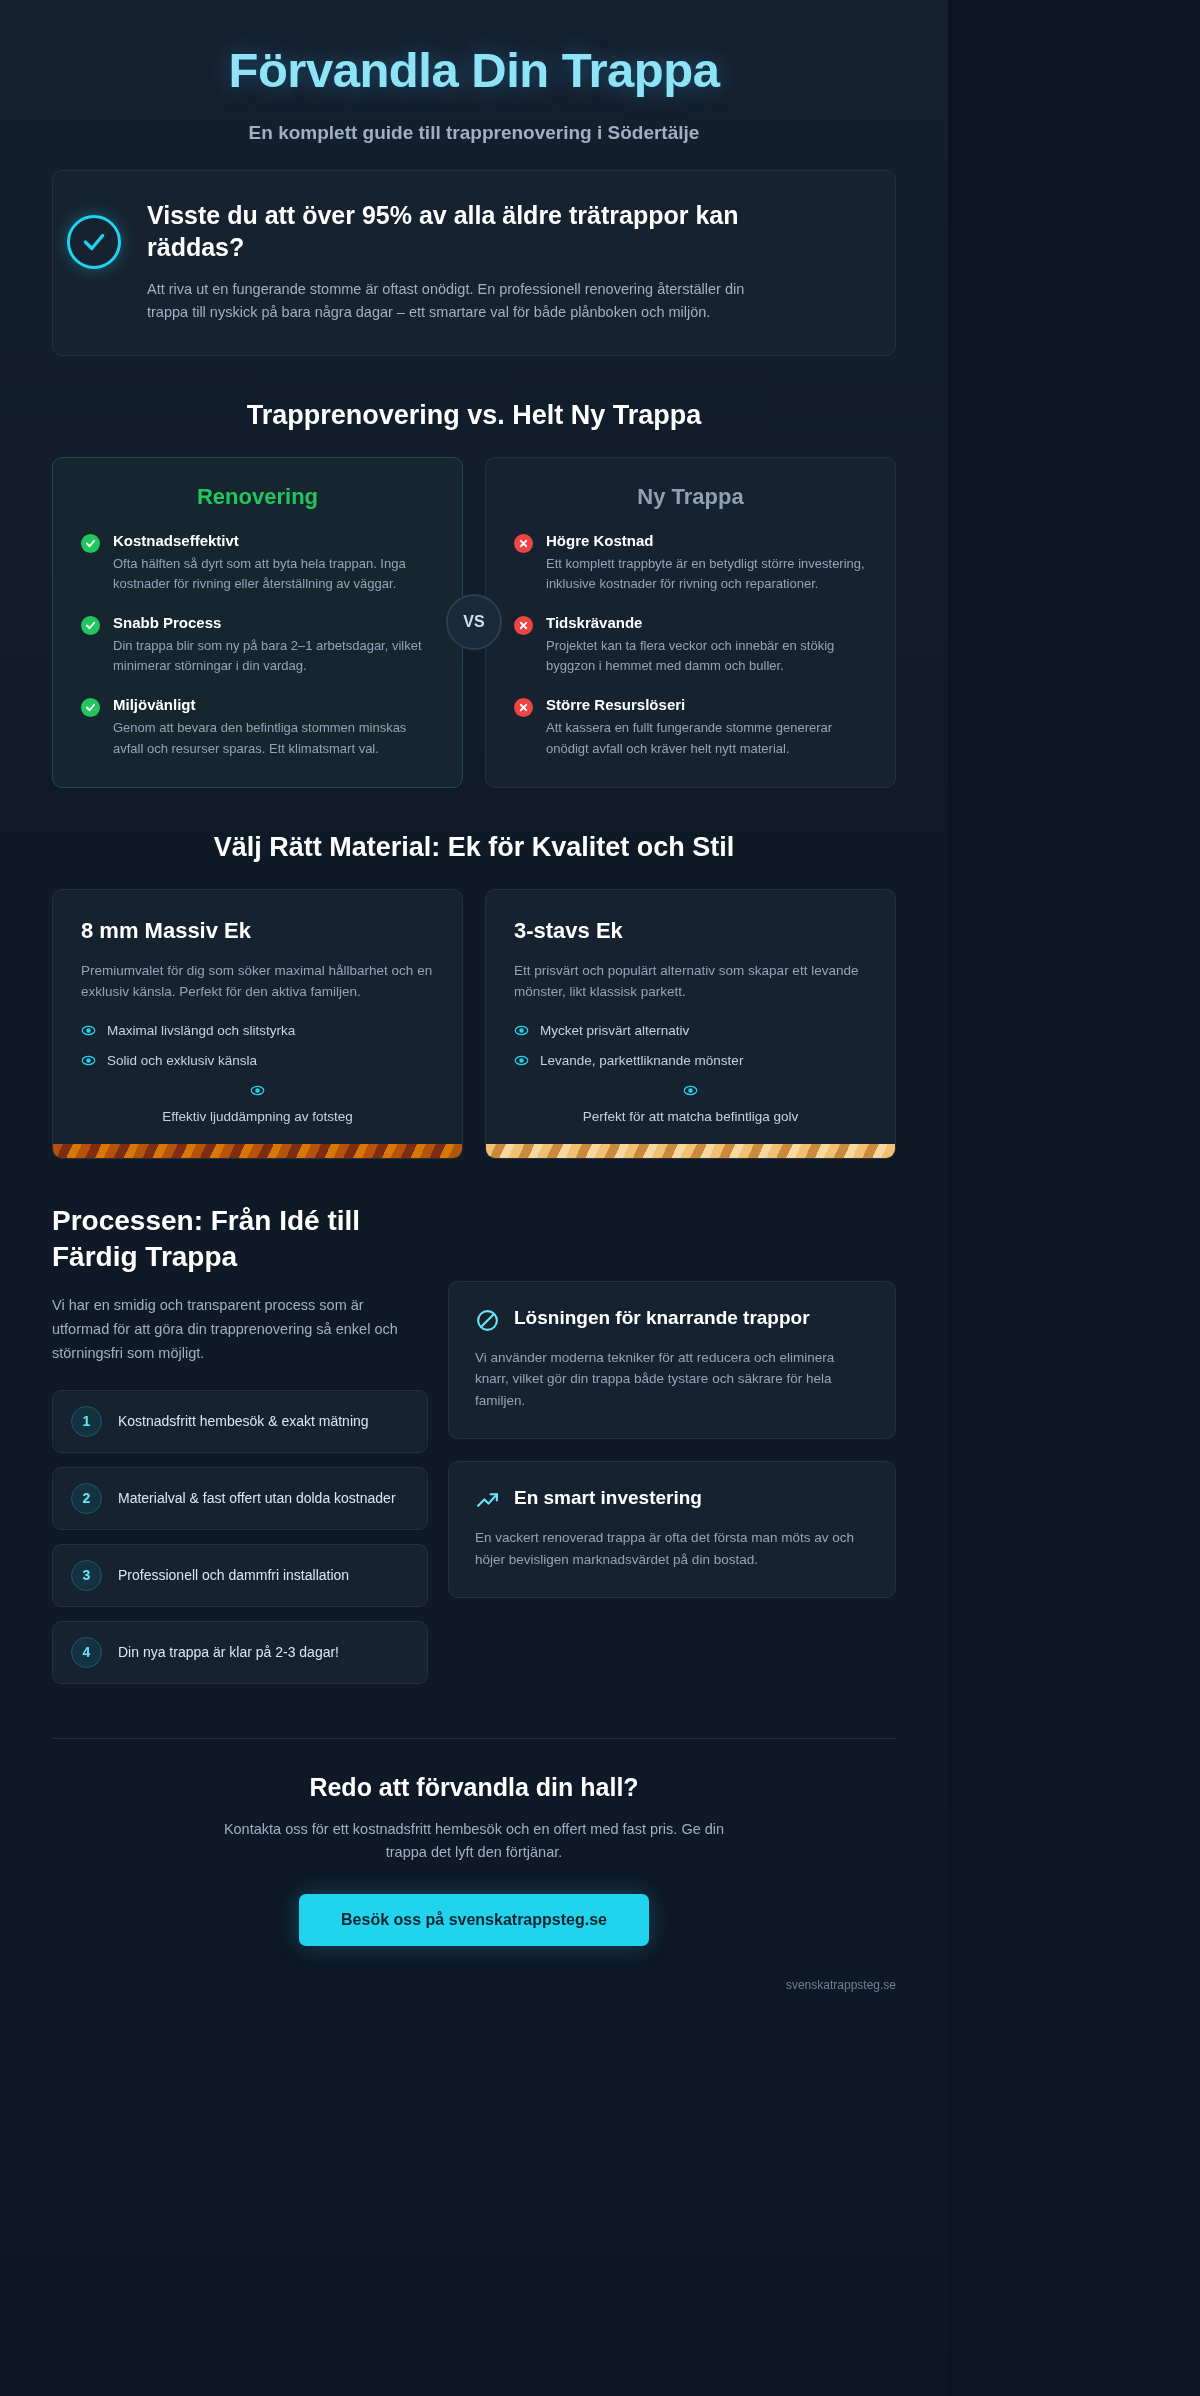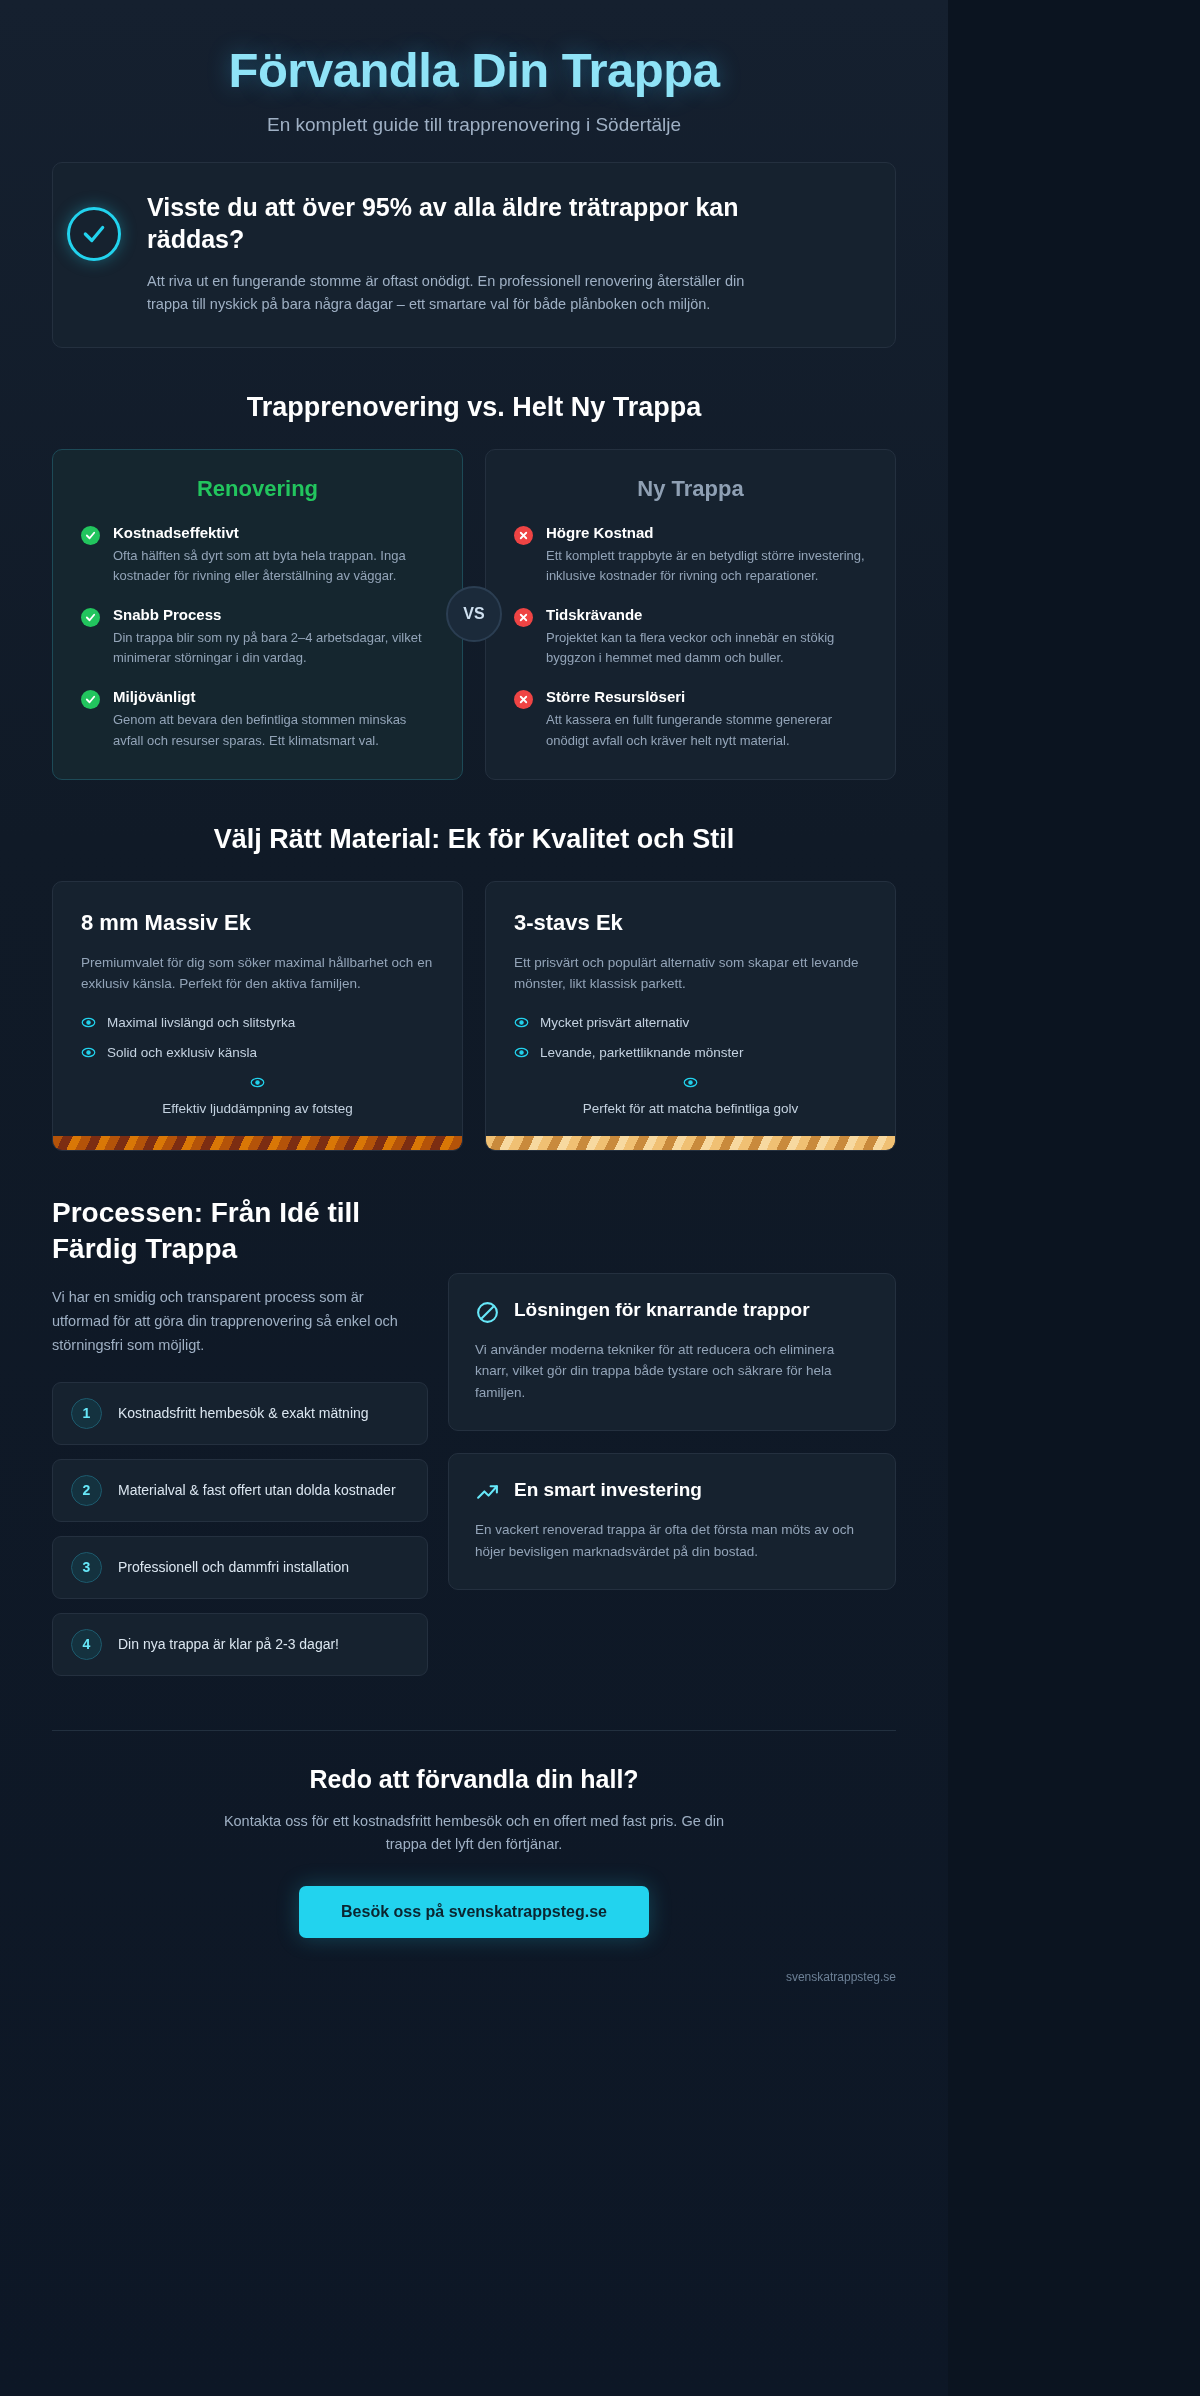--- a/index.html
+++ b/index.html
@@ -21,24 +21,24 @@
   .hero { text-align: center; padding: 14px 0 26px 0; }
   .hero h1 {
     font-size: 49px;
     line-height: 1.1;
     font-weight: bold;
     color: #8fe3f7;
     letter-spacing: -0.5px;
     text-shadow: 0 0 22px rgba(56,189,248,0.35);
   }
   .hero .sub {
-    margin-top: 16px;
+    margin-top: 24px;
     font-size: 19px;
     color: #9fb0c4;
-    font-weight: normal;
+    font-weight: bold;
   }
 
   
   .card {
     background: #16222f;
     border: 1px solid #24303f;
     border-radius: 10px;
   }
 
   
@@ -262,21 +262,21 @@
       </div>
 
       <div class="item">
         <div class="badge ok">
           <svg viewBox="0 0 24 24" fill="none" stroke="#ffffff" stroke-width="4" stroke-linecap="round" stroke-linejoin="round">
               <polyline points="4,12 10,18 20,6"></polyline>
             </svg>
         </div>
         <div>
           <div class="t">Snabb Process</div>
-          <div class="d">Din trappa blir som ny på bara 2–4 arbetsdagar, vilket minimerar störningar i din vardag.</div>
+          <div class="d">Din trappa blir som ny på bara 2–1 arbetsdagar, vilket minimerar störningar i din vardag.</div>
         </div>
       </div>
 
       <div class="item">
         <div class="badge ok">
           <svg viewBox="0 0 24 24" fill="none" stroke="#ffffff" stroke-width="4" stroke-linecap="round" stroke-linejoin="round">
               <polyline points="4,12 10,18 20,6"></polyline>
             </svg>
         </div>
         <div>

